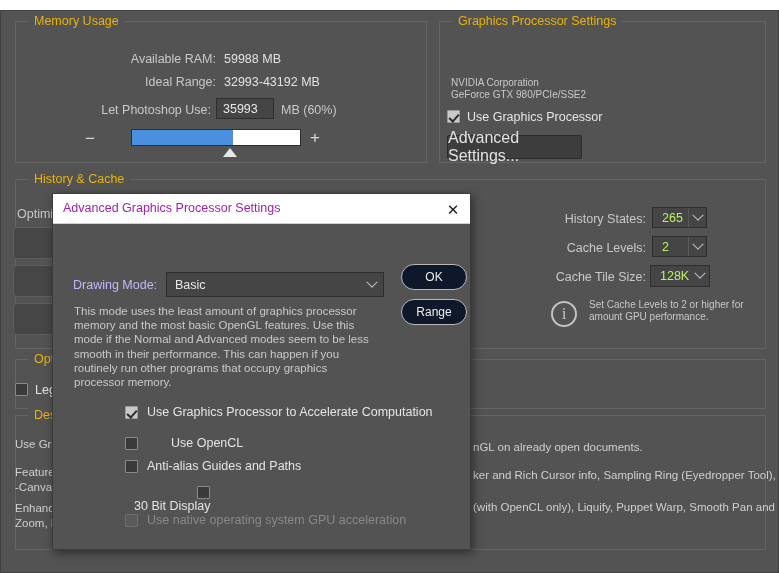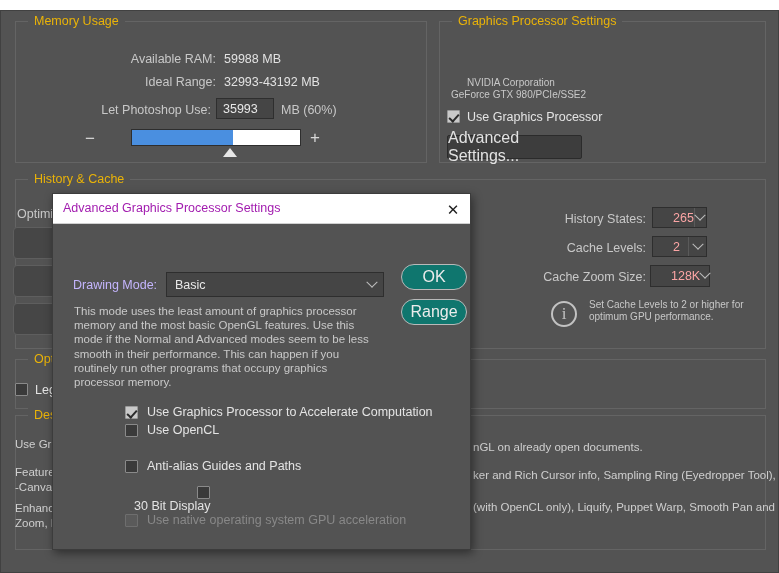--- a/index.html
+++ b/index.html
@@ -147,22 +147,22 @@
   .ddrop {
     position: absolute;
     background: #454545;
     border: 1px solid #2e2e2e;
     box-sizing: border-box;
     display: flex;
     align-items: center;
   }
   .ddrop .dv {
     flex: 1;
-    padding-left: 20px;
-    color: #fca5a5;
+    padding-left: 9px;
+    color: #bef264;
     font-size: 12.5px;
   }
   .ddrop .darrow {
     width: 18px;
     display: flex;
     align-items: center;
     justify-content: center;
     border-left: 1px solid #5a5a5a;
     height: 100%;
     box-sizing: border-box;
@@ -265,23 +265,23 @@
     position: absolute;
     font-size: 11.5px;
     color: #c9c9c9;
     line-height: 14.2px;
     width: 300px;
   }
   .pill {
     position: absolute;
     border: 1px solid #b9b9b9;
     border-radius: 13px;
-    background: #0f766e;
+    background: #0f172a;
     color: #ececec;
-    font-size: 16px;
+    font-size: 12px;
     display: flex;
     align-items: center;
     justify-content: center;
     box-sizing: border-box;
   }
   .m-cb-row { position: absolute; display: flex; align-items: flex-end; }
   .m-cb-label {
     margin-left: 9px;
     font-size: 12.5px;
     color: #e4e4e4;
@@ -312,21 +312,21 @@
     <div class="minus" style="left:84px; top:119px;">−</div>
     <div class="slider-track" style="left:130px; top:118px; width:170px; height:17px;">
       <div class="slider-fill" style="width: 60%; background: rgb(74, 143, 224);"></div>
     </div>
     <div class="slider-thumb" style="left:222px; top:137px;"></div>
     <div class="plus" style="left:309px; top:118px;">+</div>
 
     <div class="group" style="left:438px; top:10px; width:327px; height:142px;">
       <div class="group-title">Graphics Processor Settings</div>
     </div>
-    <div class="small" style="left:466px; top:66px;">NVIDIA Corporation</div>
+    <div class="small" style="left:450px; top:66px;">NVIDIA Corporation</div>
     <div class="small" style="left:450px; top:78px;">GeForce GTX 980/PCIe/SSE2</div>
 
     <div class="cb checked" style="left:446px; top:99px;"></div>
     <div class="lbl" style="left:466px; top:99px; color:#e4e4e4;">Use Graphics Processor</div>
 
     <div class="pbtn" style="left:446px; top:124px; width:135px; height:24px;">Advanced Settings...</div>
 
     <div class="group" style="left:14px; top:168px; width:751px; height:170px;">
       <div class="group-title">History &amp; Cache</div>
     </div>
@@ -345,31 +345,31 @@
     </div>
 
     <div class="lbl r" style="left:500px; top:230px; width:145px;">Cache Levels:</div>
     <div class="ddrop" style="left:651px; top:225px; width:55px; height:21px;">
       <div class="dv">2</div>
       <div class="darrow">
           <div class="chev"></div>
         </div>
     </div>
 
-    <div class="lbl r" style="left:490px; top:259px; width:155px;">Cache Zoom Size:</div>
+    <div class="lbl r" style="left:490px; top:259px; width:155px;">Cache Tile Size:</div>
     <div class="ddrop" style="left:649px; top:254px; width:60px; height:22px;">
       <div class="dv">128K</div>
       <div class="darrow" style="border-left:none;">
           <div class="chev"></div>
         </div>
     </div>
 
     <div class="info-icon" style="left:550px; top:290px;">i</div>
     <div class="small" style="left:588px; top:288px;">Set Cache Levels to 2 or higher for</div>
-    <div class="small" style="left:588px; top:300px;">optimum GPU performance.</div>
+    <div class="small" style="left:588px; top:300px;">amount GPU performance.</div>
 
     <div class="group" style="left:14px; top:348px; width:751px; height:50px;">
       <div class="group-title">Optio</div>
     </div>
     <div class="cb" style="left:14px; top:372px;"></div>
     <div class="lbl" style="left:34px; top:372px; color:#e4e4e4;">Leg</div>
 
     <div class="group" style="left:14px; top:404px; width:751px; height:135px;">
       <div class="group-title">Desc</div>
     </div>
@@ -403,21 +403,21 @@
 
       <div class="m-desc" style="left:21px; top:80px;">This mode uses the least amount of graphics processor memory and the most basic OpenGL features.  Use this mode if the Normal and Advanced modes seem to be less smooth in their performance.  This can happen if you routinely run other programs that occupy graphics processor memory.</div>
 
       <div class="pill" style="left:348px; top:40px; width:66px; height:26px;">OK</div>
       <div class="pill" style="left:348px; top:75px; width:66px; height:26px;">Range</div>
 
       <div class="m-cb-row" style="left:72px; top:181px;">
         <span class="cb checked" style="position:relative;"></span>
         <span class="m-cb-label">Use Graphics Processor to Accelerate Computation</span>
       </div>
-      <div class="m-cb-row" style="left:72px; top:199px;">
+      <div class="m-cb-row" style="left:72px; top:212px;gap:24px;">
         <span class="cb" style="position:relative;"></span>
         <span class="m-cb-label">Use OpenCL</span>
       </div>
       <div class="m-cb-row" style="left:72px; top:235px;">
         <span class="cb" style="position:relative;"></span>
         <span class="m-cb-label">Anti-alias Guides and Paths</span>
       </div>
       <div class="m-cb-row" style="left:72px; top:262px;flex-direction:column;">
         <span class="cb" style="position:relative;"></span>
         <span class="m-cb-label">30 Bit Display</span>

